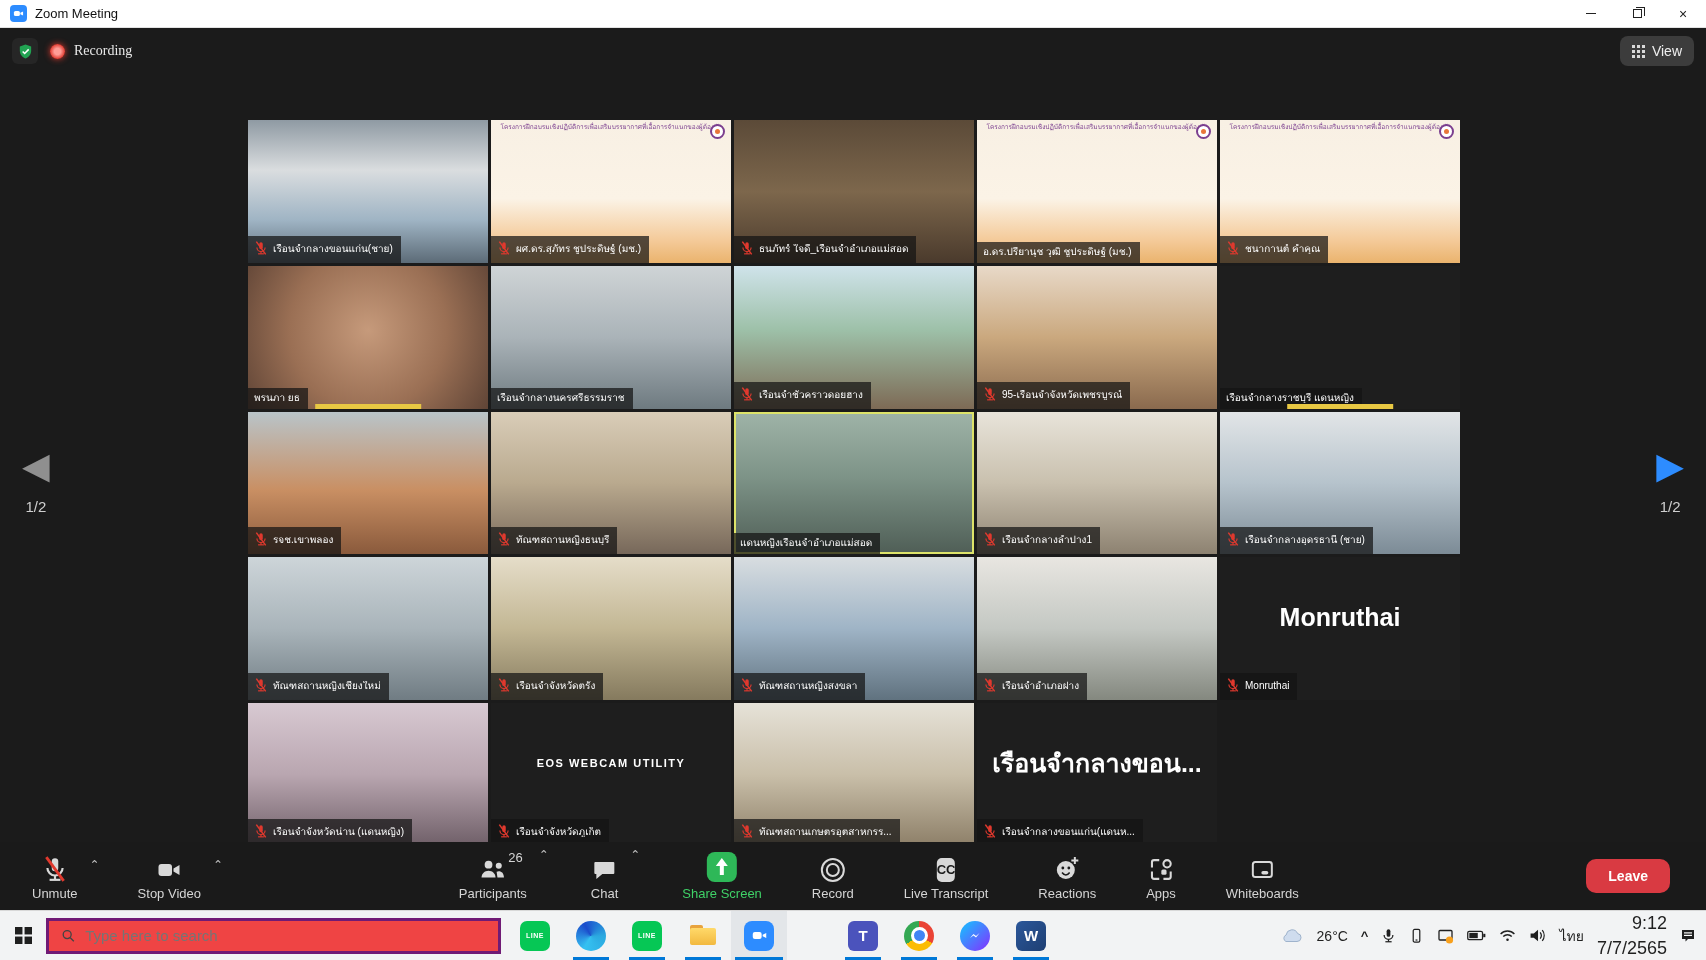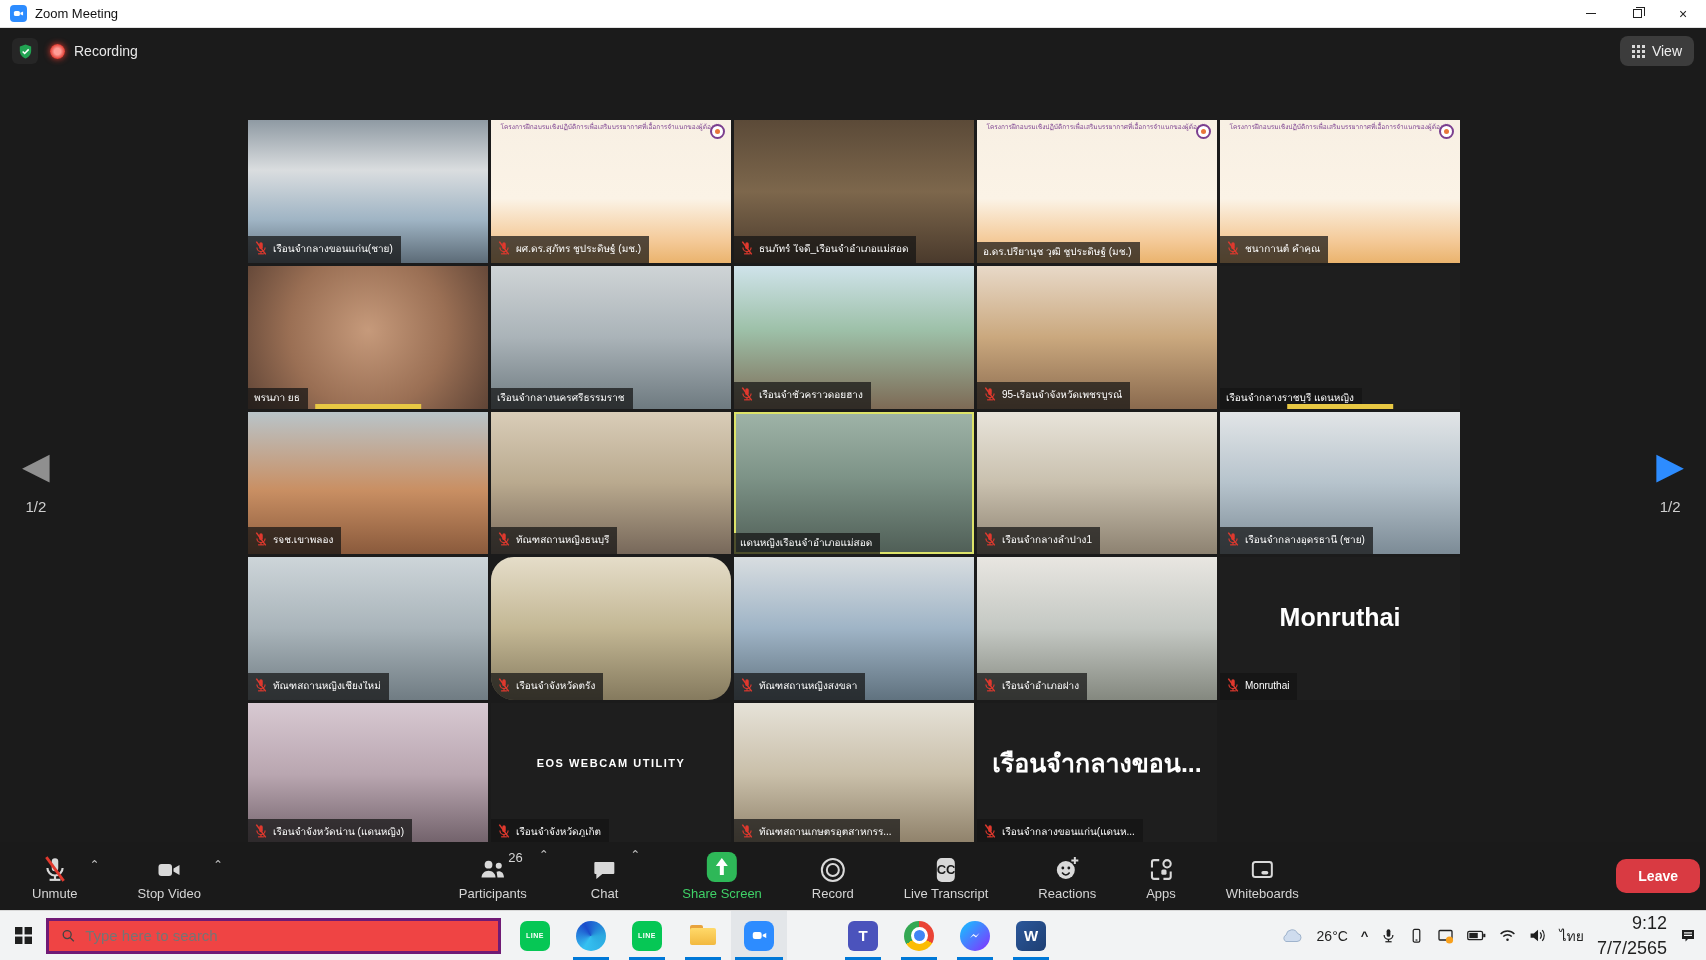--- a/index.html
+++ b/index.html
@@ -19,21 +19,21 @@
   .min-glyph { width:10px; height:0; border-top:1px solid #222; display:block; }
   .restore-glyph { width:9px; height:9px; border:1px solid #222; position:relative; display:block; }
   .restore-glyph::before { content:''; position:absolute; top:-3px; left:2px; width:8px; height:8px;
     border:1px solid #222; border-bottom:none; border-left:none; background:transparent; }
 
   
   .meeting { position:absolute; top:28px; left:0; width:100%; bottom:50px; background:#1b1b1b; }
   .status-row { position:absolute; top:10px; left:12px; display:flex; align-items:center; gap:12px; }
   .shield { width:26px; height:26px; background:#262626; border-radius:6px;
     display:flex; align-items:center; justify-content:center; }
-  .rec-wrap { display:flex; align-items:center; gap:9px; }
+  .rec-wrap { display:flex; align-items:center; gap:9px;font-family:Liberation Serif, serif; }
   .rec-dot { width:15px; height:15px; border-radius:50%;
     background:radial-gradient(circle at 50% 50%, #ff9d96 0 30%, #e0392e 70%); box-shadow:0 0 6px #e0392e; }
   .rec-label { color:#e8e8e8; font-size:14px; }
   .view-btn { position:absolute; top:8px; right:12px; height:30px; padding:0 12px; background:#3c3c3c;
     border-radius:8px; display:flex; align-items:center; gap:7px; color:#eee; font-size:14px; cursor:pointer; }
 
   
   .tile-grid { position:absolute; left:248px; top:92px; width:1212px; height:726px;
     display:grid; grid-template-columns:repeat(5,1fr); grid-template-rows:repeat(5,1fr); gap:3px; }
   .tile { position:relative; background:#1e1e1e; overflow:hidden; }
@@ -61,21 +61,21 @@
   .v-face-closeup { background:radial-gradient(circle at 50% 45%,#c69a7b 0%,#9a6f54 55%,#5f4436 100%); }
   .v-hall-gray { background:linear-gradient(180deg,#cfd4d6 0%,#aab3b8 50%,#6e7a80 100%); }
   .v-outdoor { background:linear-gradient(180deg,#cfe3ea 0%,#9dc0a8 45%,#7d6a55 100%); }
   .v-hall-festive { background:linear-gradient(180deg,#e8d9c8 0%,#caa87e 50%,#8a6a4e 100%); }
   .v-room-orange { background:linear-gradient(180deg,#b9c4c9 0%,#c98f63 55%,#8a5a3c 100%); }
   .v-classroom-tan { background:linear-gradient(180deg,#d9cdb8 0%,#b9a98e 50%,#77685a 100%); }
   .v-meeting-table { background:linear-gradient(180deg,#9fb4a8 0%,#7e9488 45%,#4f5e56 100%); }
   .v-hall-bright { background:linear-gradient(180deg,#e8e4da 0%,#c9c0ae 50%,#8d8271 100%); }
   .v-classroom-wide { background:linear-gradient(180deg,#e2e5e7 0%,#b6c3cc 50%,#7c8b96 100%); }
   .v-room-women { background:linear-gradient(180deg,#cdd5d9 0%,#a9b4ba 50%,#707c83 100%); }
-  .v-hall-curtain { background:linear-gradient(180deg,#e5ddc9 0%,#c3b794 50%,#857a5e 100%);border-radius:23px; }
+  .v-hall-curtain { background:linear-gradient(180deg,#e5ddc9 0%,#c3b794 50%,#857a5e 100%); }
   .v-classroom-blue { background:linear-gradient(180deg,#d8dde0 0%,#9fb4c6 50%,#60727f 100%); }
   .v-classroom-bright2 { background:linear-gradient(180deg,#e8e6e1 0%,#c4c8c3 50%,#84887f 100%); }
   .v-room-colorful { background:linear-gradient(180deg,#d8c9d2 0%,#b9a6b0 50%,#6f5f68 100%); }
   .v-room-bright { background:linear-gradient(180deg,#e6e2d8 0%,#c9bfa9 50%,#8d7f68 100%); }
   .v-no-video { background:#1e1e1e; }
 
   
   .pager { position:absolute; color:#8f8f8f; cursor:pointer; }
   .pager .arrow { font-size:36px; line-height:1; }
   .pager.right .arrow { color:#2d8cff; }
@@ -97,21 +97,21 @@
   .share-box::before { content:''; position:absolute; left:50%; top:14px; transform:translateX(-50%);
     width:4px; height:9px; background:#fff; }
   .share-box::after { content:''; position:absolute; left:50%; top:6px; transform:translateX(-50%);
     border-left:6px solid transparent; border-right:6px solid transparent; border-bottom:8px solid #fff; }
   .record-ic { width:24px; height:24px; border:2px solid #d9d9d9; border-radius:50%; position:relative; }
   .record-ic::after { content:''; position:absolute; inset:3px; border:2px solid #d9d9d9; border-radius:50%; }
   .cc-ic { width:18px; height:24px; background:#d9d9d9; border-radius:5px; color:#1a1a1a;
     font-weight:bold; font-size:13px; display:flex; align-items:center; justify-content:center; }
   .tb-left { display:flex; margin-left:22px; gap:26px; }
   .tb-mid { display:flex; gap:30px; position:absolute; left:50%; transform:translateX(-47%); height:100%; }
-  .leave-btn { margin-left:auto; margin-right:6px; background:#d93a42; color:#fff; font-size:14px;
+  .leave-btn { margin-left:auto; margin-right:36px; background:#d93a42; color:#fff; font-size:14px;
     font-weight:bold; padding:9px 22px; border-radius:10px; cursor:pointer; }
   .pair { display:flex; height:100%; align-items:center; }
 
   
   .taskbar { position:absolute; left:0; bottom:0; width:100%; height:50px; background:#f2f3f4;
     border-top:1px solid #d8d8d8; display:flex; align-items:center; z-index:40; }
   .start-btn { width:46px; height:100%; display:flex; align-items:center; justify-content:center; cursor:pointer; }
   .search-box { width:455px; height:36px; background:#ef4444; border:3px solid #701a75; display:flex;
     align-items:center; gap:10px; padding:0 12px; color:#4d4d4d; font-size:15px; cursor:text; }
   .search-box input { border:none; outline:none; font-size:15px; width:100%;

